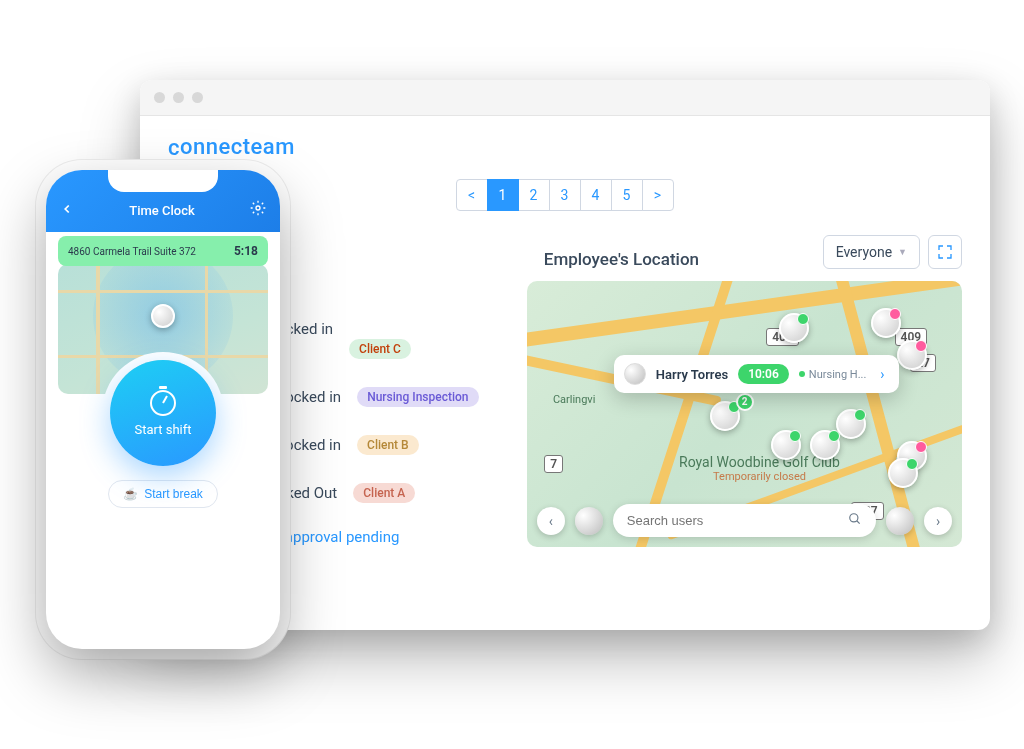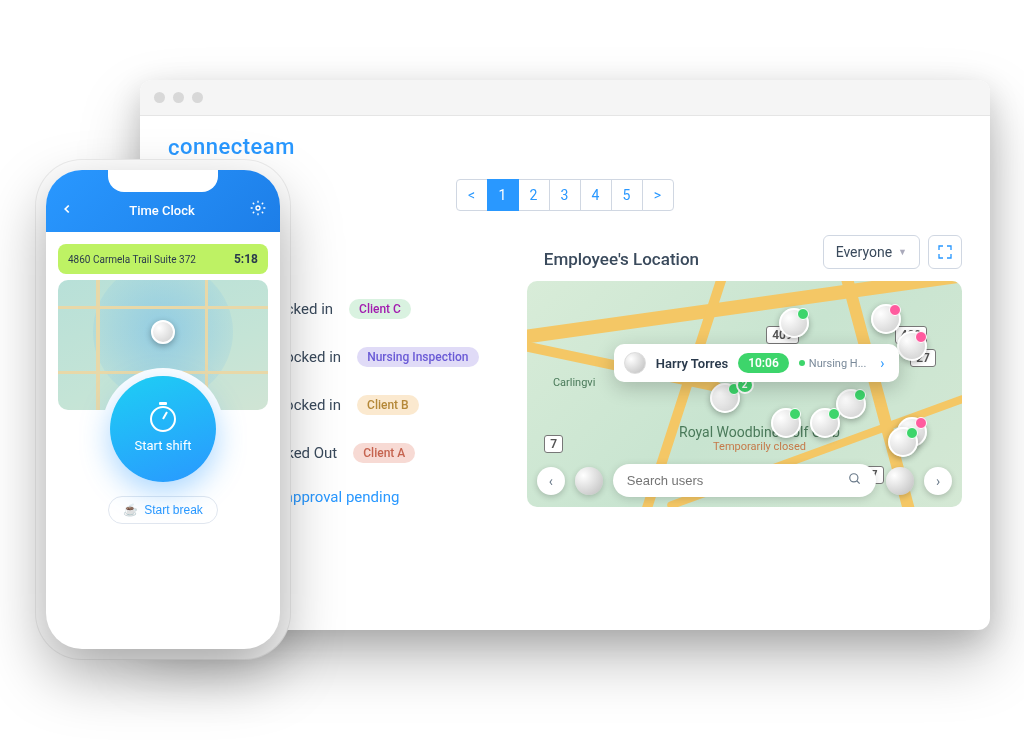--- a/index.html
+++ b/index.html
@@ -106,21 +106,21 @@
   flex-shrink: 0;
 }
 .tag {
   display: inline-block;
   padding: 3px 10px;
   border-radius: 12px;
   font-size: 12px;
   font-weight: 500;
   margin-left: 4px;
 }
-.tag-c { background: #d9f2e0; color: #a21caf; }
+.tag-c { background: #d9f2e0; color: #c2410c; margin-top: 40px; }
 .tag-m { background: #e0dbf7; color: #6a5ad6; }
 .tag-b { background: #fbe9cf; color: #b58838; }
 .tag-a { background: #f7dad4; color: #c5634f; }
 .pending-row { display: flex; align-items: center; gap: 12px; padding-top: 10px; font-size: 15px; color: #3a4a5c; }
 .pending-link { color: #2998ff; }
 .pending-icon {
   width: 20px; height: 20px;
   border: 2px solid #2998ff;
   border-radius: 50%;
   display: flex; align-items: center; justify-content: center;
@@ -345,22 +345,22 @@
   background: linear-gradient(135deg, #2998ff 0%, #1d7ee8 100%);
   padding: 30px 14px 12px;
   display: flex;
   align-items: center;
   justify-content: space-between;
   color: #fff;
 }
 .phone-title { font-size: 13px; font-weight: 500; }
 .phone-icon-btn { color: #fff; font-size: 16px; cursor: pointer; }
 .address-pill {
-  margin: 16px 12px;
-  background: #bef264;
+  margin: 8px 12px;
+  background: #86efac;
   border-radius: 8px;
   padding: 8px 10px;
   display: flex;
   justify-content: space-between;
   align-items: center;
   font-size: 10px;
   color: #2a3a4c;
   position: relative;
   top: -4px;
   z-index: 2;

